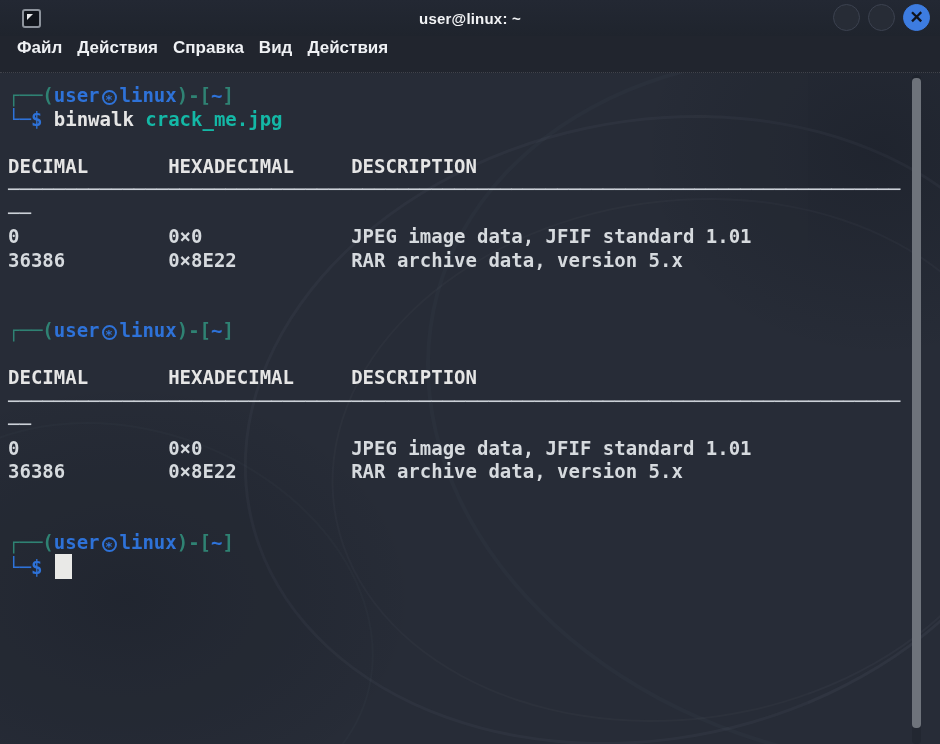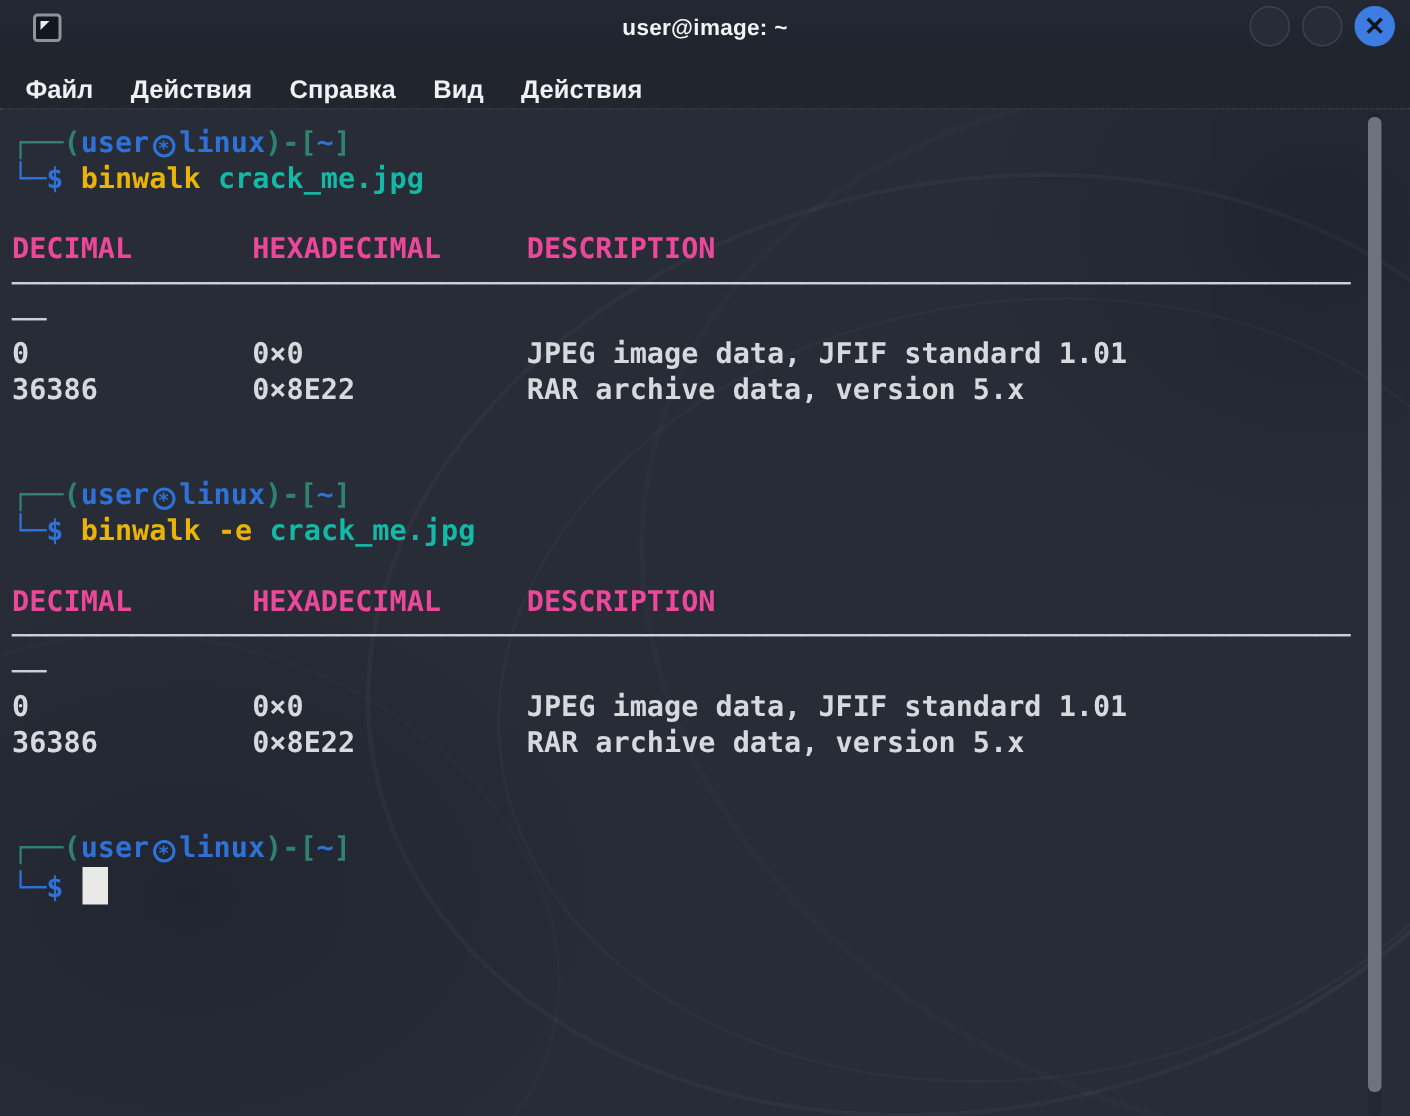--- a/index.html
+++ b/index.html
@@ -53,21 +53,21 @@
   .wbtn.close .x {
     color:#10141c; font-family:"Liberation Sans", sans-serif;
     font-size:17px; font-weight:bold; line-height:1; margin-top:-1px;
   }
 
   
   .menubar {
     position:absolute; left:0; top:36px; width:940px; height:37px;
     background:#21252e;
     border-bottom:1px dotted rgba(255,255,255,0.14);
-    display:flex; align-items:flex-end; gap:19px; padding-left:14px;
+    display:flex; align-items:flex-start; gap:9px; padding-left:14px;
     font-family:"Liberation Sans", sans-serif;
   }
   .menu-item {
     color:#eff1f4; font-size:17px; font-weight:bold; cursor:default;
     padding:2px 3px;
   }
 
   
   .terminal {
     position:absolute; left:0; top:73px; width:808px; height:671px;
@@ -75,24 +75,24 @@
     padding:11px 8px 0 8px;
   }
   .tl {
     height:23.5px; line-height:23.5px; white-space:pre;
     font-size:19px; font-weight:bold; color:#d6dade;
   }
   .c1 { display:inline-block; width:14ch; }
   .c2 { display:inline-block; width:16ch; }
   .frame { color:#2f8273; }
   .ub    { color:#2e72d8; }
-  .cmd   { color:#eab308; }
+  .cmd   { color:#e5e5e5; }
   .arg   { color:#14b8a6; }
   .sep   { color:#ccd1d8; letter-spacing:0; }
-  .thead { color:#ec4899; }
+  .thead { color:#e5e5e5; }
   .at {
     display:inline-flex; width:15px; height:15px; margin:0 3px 0 2px;
     border:2px solid #2e72d8; border-radius:50%;
     align-items:center; justify-content:center;
     color:#2e72d8; font-size:13px; line-height:1; vertical-align:-2px;
     padding-top:4px;
   }
   .cursor {
     display:inline-block; width:17px; height:25px; background:#e9e9e7;
     vertical-align:-5px; margin-left:1px;
@@ -115,21 +115,21 @@
 <div class="swirl sw2"></div>
 <div class="swirl sw3"></div>
 <div class="swirl sw4"></div>
 <div class="shade1"></div>
 <div class="shade2"></div>
 
 <div class="titlebar">
   <div class="app-icon">
     <div class="glyph"></div>
   </div>
-  <div class="win-title">user@image: ~</div>
+  <div class="win-title">user@linux: ~</div>
   <div class="win-buttons">
     <div class="wbtn"></div>
     <div class="wbtn"></div>
     <div class="wbtn close">
       <span class="x">✕</span>
     </div>
   </div>
 </div>
 
 <div class="menubar">
@@ -147,21 +147,20 @@
   <div class="tl"></div>
   <div class="tl thead"><span class="c1">DECIMAL</span><span class="c2">HEXADECIMAL</span><span>DESCRIPTION</span></div>
   <div class="tl sep">──────────────────────────────────────────────────────────────────────────────</div>
   <div class="tl sep">──</div>
   <div class="tl"><span class="c1">0</span><span class="c2">0×0</span><span>JPEG image data, JFIF standard 1.01</span></div>
   <div class="tl"><span class="c1">36386</span><span class="c2">0×8E22</span><span>RAR archive data, version 5.x</span></div>
   <div class="tl"></div>
   <div class="tl"></div>
 
   <div class="tl"><span class="frame">┌──(</span><span class="ub">user</span><span class="at">*</span><span class="ub">linux</span><span class="frame">)-[</span><span class="ub">~</span><span class="frame">]</span></div>
-  <div class="tl"><span class="ub">└─$ </span><span class="cmd">binwalk -e </span><span class="arg">crack_me.jpg</span></div>
   <div class="tl"></div>
   <div class="tl thead"><span class="c1">DECIMAL</span><span class="c2">HEXADECIMAL</span><span>DESCRIPTION</span></div>
   <div class="tl sep">──────────────────────────────────────────────────────────────────────────────</div>
   <div class="tl sep">──</div>
   <div class="tl"><span class="c1">0</span><span class="c2">0×0</span><span>JPEG image data, JFIF standard 1.01</span></div>
   <div class="tl"><span class="c1">36386</span><span class="c2">0×8E22</span><span>RAR archive data, version 5.x</span></div>
   <div class="tl"></div>
   <div class="tl"></div>
 
   <div class="tl"><span class="frame">┌──(</span><span class="ub">user</span><span class="at">*</span><span class="ub">linux</span><span class="frame">)-[</span><span class="ub">~</span><span class="frame">]</span></div>

